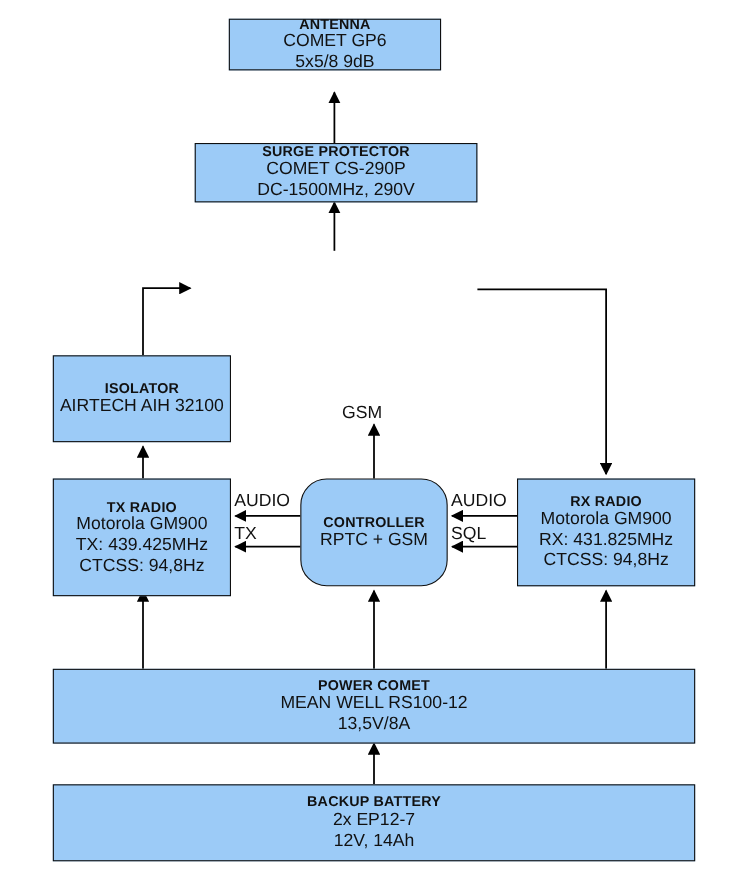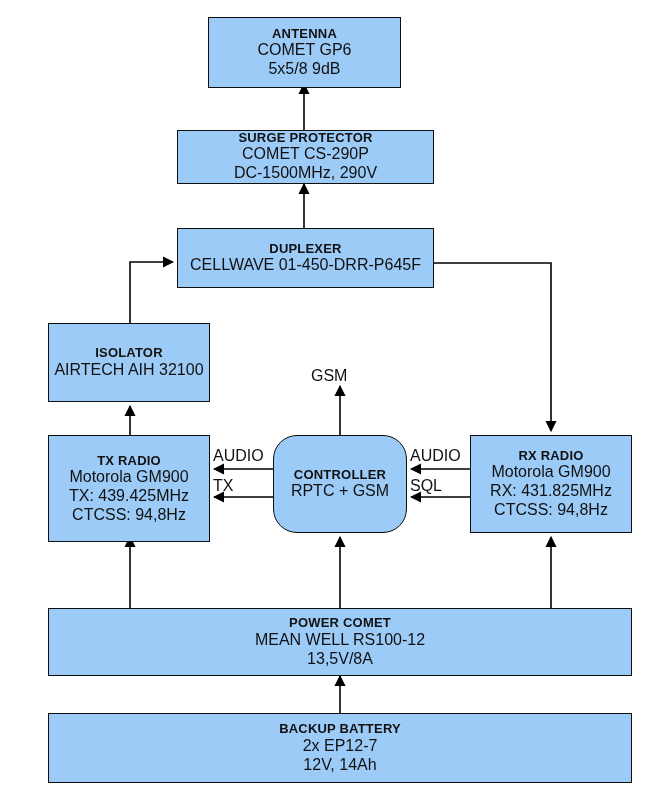--- a/index.html
+++ b/index.html
@@ -81,36 +81,32 @@
       <path d="M 130 608 L 130 537"></path>
 
       <path d="M 340 608 L 340 537"></path>
 
       <path d="M 551 608 L 551 537"></path>
 
       <path d="M 340 713 L 340 676"></path>
     </g>
   </svg>
 
-  <div class="node" style="left:208px;top:17px;width:193px;height:71px;">
+  <div class="node" style="left:208px;top:17px;width:193px;height:47px;">
     <div class="ttl">ANTENNA</div>
     <div class="sub">COMET GP6</div>
     <div class="sub">5x5/8 9dB</div>
   </div>
 
   <div class="node" style="left:177px;top:130px;width:257px;height:54px;justify-content:flex-end;">
     <div class="ttl">SURGE PROTECTOR</div>
     <div class="sub">COMET CS-290P</div>
     <div class="sub">DC-1500MHz, 290V</div>
   </div>
 
-  <div class="node" style="left:177px;top:228px;width:257px;height:60px;">
-    <div class="ttl">DUPLEXER</div>
-    <div class="sub">CELLWAVE 01-450-DRR-P645F</div>
-  </div>
 
   <div class="node" style="left:48px;top:323px;width:162px;height:79px;">
     <div class="ttl">ISOLATOR</div>
     <div class="sub">AIRTECH AIH 32100</div>
   </div>
 
   <div class="node" style="left:48px;top:435px;width:162px;height:107px;">
     <div class="ttl">TX RADIO</div>
     <div class="sub">Motorola GM900</div>
     <div class="sub">TX: 439.425MHz</div>

